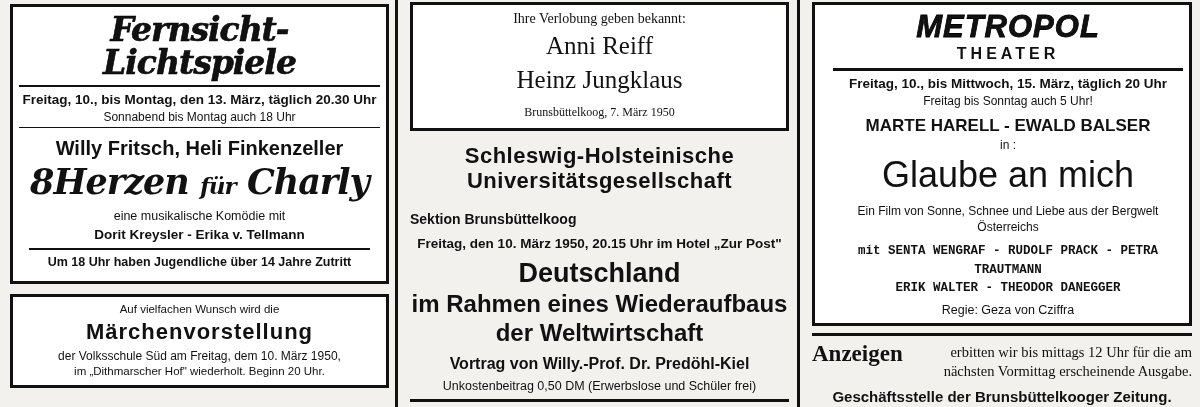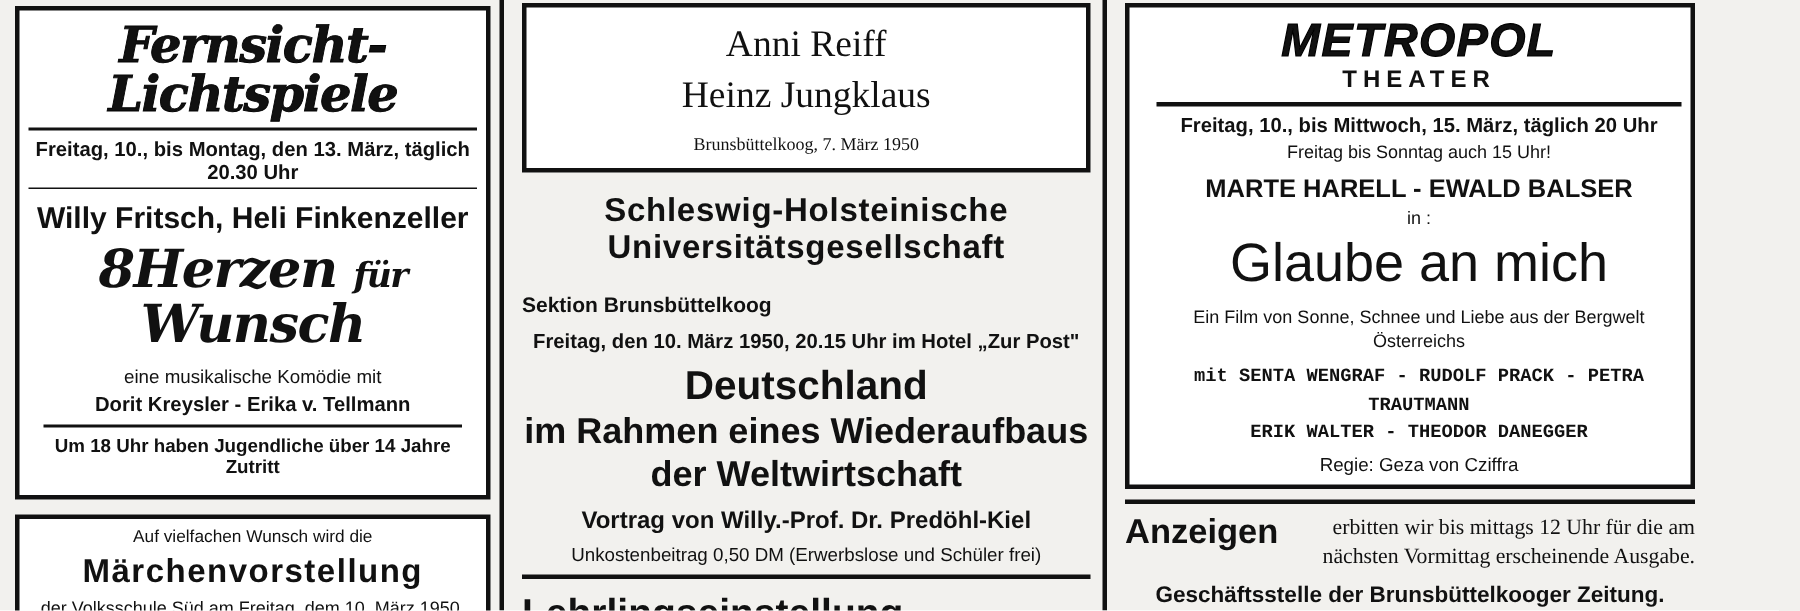--- a/index.html
+++ b/index.html
@@ -8,21 +8,21 @@
     width:1200px;height:407px;overflow:hidden;
     color:#111;
   }
   .page{
     position:relative;width:1200px;height:407px;
     background:#f2f1ee;
     display:flex;
   }
   
   .col{position:relative;box-sizing:border-box;height:407px;}
-  .col-left{width:333px;padding:4px 6px 4px 10px;}
+  .col-left{width:395px;padding:4px 6px 4px 10px;}
   .col-mid{width:405px;padding:2px 8px 0 12px;border-left:3px solid #111;border-right:3px solid #111;}
   .col-right{width:400px;padding:2px 8px 0 12px;}
 
   
   .adbox{
     border:3px solid #111;
     background:#fff;
     box-sizing:border-box;
     text-align:center;
   }
@@ -139,21 +139,21 @@
   .r-film{
     font-family:"Liberation Sans",sans-serif;font-weight:normal;
     font-size:36px;margin-top:2px;letter-spacing:0px;
   }
   .r-desc{font-family:"Liberation Sans",sans-serif;font-size:12px;margin-top:7px;line-height:1.35;}
   .r-cast{font-family:Liberation Mono, monospace;font-weight:bold;font-size:12.5px;margin-top:7px;line-height:1.45;}
   .r-regie{font-family:"Liberation Sans",sans-serif;font-size:12.5px;margin-top:6px;}
 
   .anz-rule{border-top:3px solid #111;margin:7px 0 5px 0;}
   .anz-title{
-    font-family:Liberation Sans, sans-serif;font-weight:bold;
+    font-family:Liberation Serif, serif;font-weight:bold;
     font-size:23px;text-align:right;
   }
   .anz-body{font-size:14.5px;text-align:right;line-height:1.35;margin-top:2px;}
   .anz-foot{
     font-family:"Liberation Sans",sans-serif;font-weight:bold;
     font-size:15px;text-align:center;margin-top:6px;
   }
   .anz-row{display:flex;align-items:flex-start;justify-content:space-between;gap:8px;}
   .anz-row .left{flex:0 0 auto;}
   .anz-row .right{flex:1 1 auto;}
@@ -162,46 +162,48 @@
 <body>
 
 <div class="page">
 
   <div class="col col-left">
 
     <div class="adbox" style="padding:0 6px 6px 6px;">
       <div class="fraktur kino-title">Fernsicht-Lichtspiele</div>
       <div class="rule"></div>
       <div class="l-dates">Freitag, 10., bis Montag, den 13. März, täglich 20.30 Uhr</div>
+      <div class="l-sub">Sonnabend bis Montag auch 18 Uhr</div>
       <div class="rule-thin"></div>
       <div class="l-stars">Willy Fritsch, Heli Finkenzeller</div>
       <div class="l-film">
         <span>8</span><span>Herzen</span>
         <span class="small">für</span>
-        <span>Wunsch</span>
+        <span>Charly</span>
       </div>
       <div class="l-genre">eine musikalische Komödie mit</div>
       <div class="l-cast">Dorit Kreysler - Erika v. Tellmann</div>
       <div class="l-divider"></div>
       <div class="l-note">Um 18 Uhr haben Jugendliche über 14 Jahre Zutritt</div>
     </div>
 
     <div class="adbox m-box">
       <div class="m-l1">Auf vielfachen Wunsch wird die</div>
       <div class="m-title">Märchenvorstellung</div>
       <div class="m-l2">der Volksschule Süd am Freitag, dem 10. März 1950,</div>
       <div class="m-l3">im „Dithmarscher Hof" wiederholt. Beginn 20 Uhr.</div>
 
     </div>
 
   </div>
 
   <div class="col col-mid">
 
     <div class="adbox verlobung">
+      <div class="v-line1">Ihre Verlobung geben bekannt:</div>
       <div class="v-name">Anni Reiff</div>
       <div class="v-name">Heinz Jungklaus</div>
       <div class="v-place">Brunsbüttelkoog, 7. März 1950</div>
     </div>
 
     <div class="uni-wrap">
       <div class="uni-title">Schleswig-Holsteinische</div>
       <div class="uni-title">Universitätsgesellschaft</div>
       <div class="uni-sektion">Sektion Brunsbüttelkoog</div>
       <div class="uni-when">Freitag, den 10. März 1950, 20.15 Uhr im Hotel „Zur Post"</div>
@@ -221,21 +223,21 @@
 
   </div>
 
   <div class="col col-right">
 
     <div class="adbox metro-box">
       <div class="metro-logo">METROPOL</div>
       <div class="metro-theater">THEATER</div>
       <div class="r-rule"></div>
       <div class="r-dates">Freitag, 10., bis Mittwoch, 15. März, täglich 20 Uhr</div>
-      <div class="r-sub">Freitag bis Sonntag auch 15 Uhr!</div>
+      <div class="r-sub">Freitag bis Sonntag auch 5 Uhr!</div>
       <div class="r-stars">MARTE HARELL  -  EWALD BALSER</div>
       <div class="r-in">in :</div>
       <div class="r-film">Glaube an mich</div>
       <div class="r-desc">Ein Film von Sonne, Schnee und Liebe aus der Bergwelt</div>
       <div class="r-desc" style="margin-top:0">Österreichs</div>
       <div class="r-cast">mit SENTA WENGRAF  -  RUDOLF PRACK  -  PETRA TRAUTMANN</div>
       <div class="r-cast" style="margin-top:0">ERIK WALTER  -  THEODOR DANEGGER</div>
       <div class="r-regie">Regie: Geza von Cziffra</div>
     </div>
 

